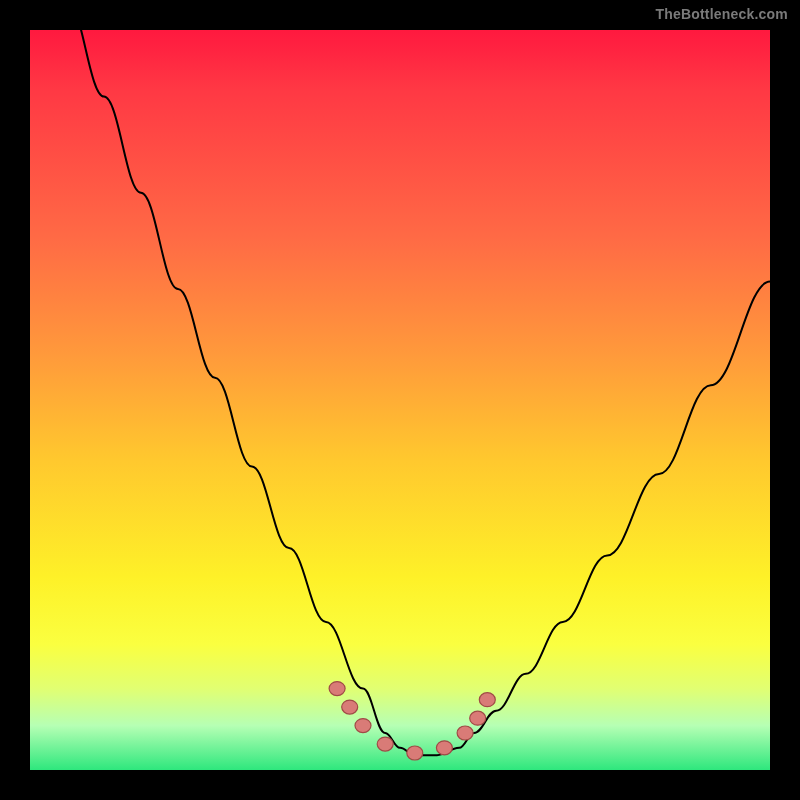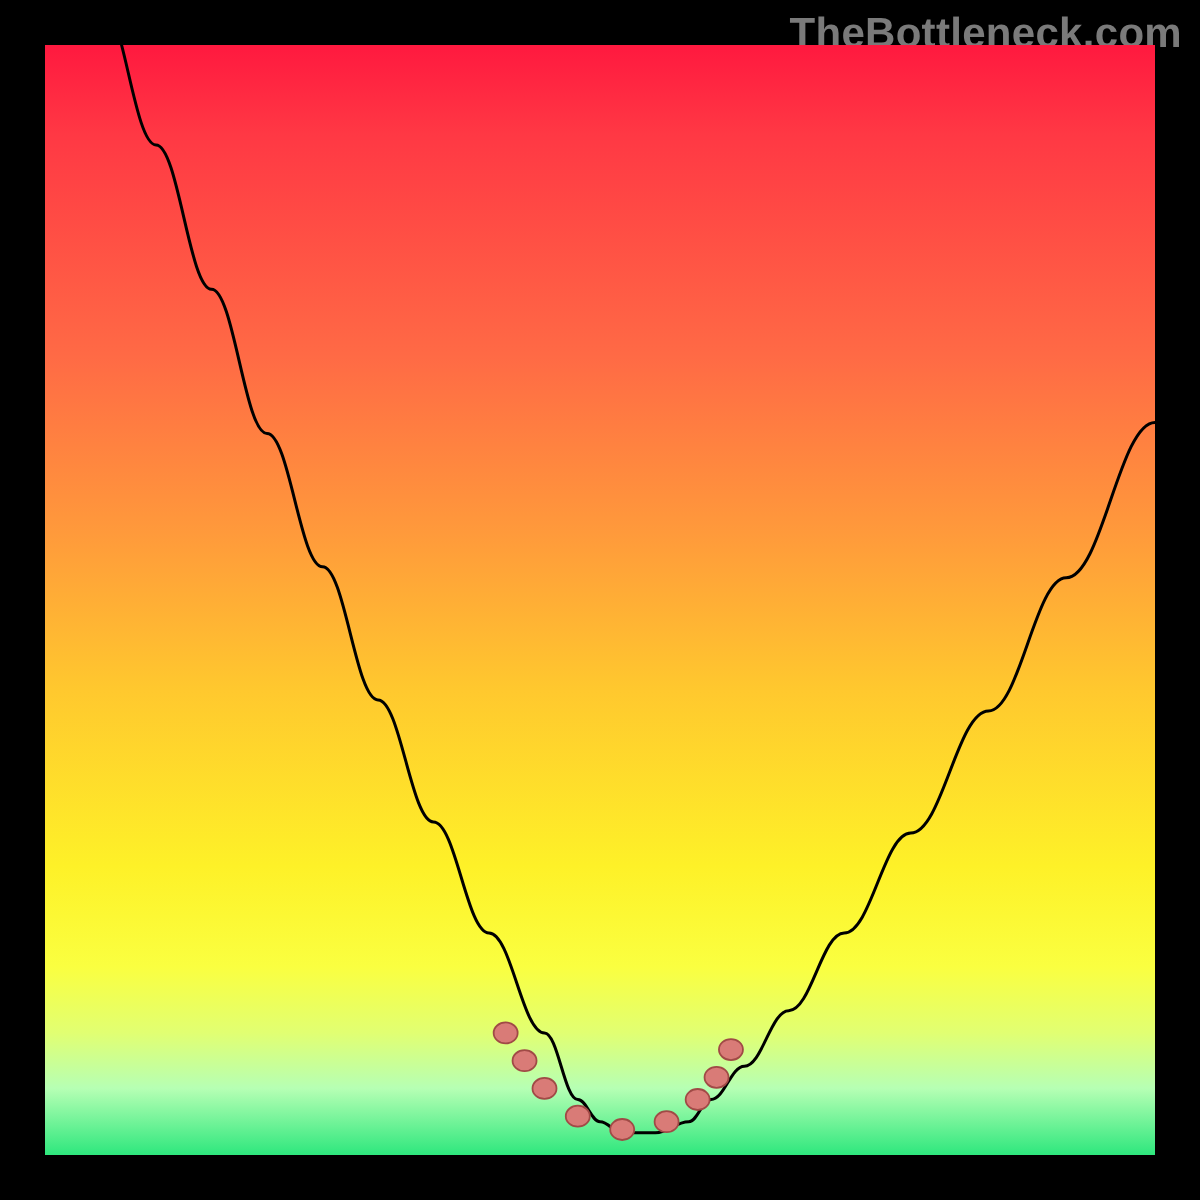--- a/index.html
+++ b/index.html
@@ -35,21 +35,21 @@
       #e1ff72 89%,
       #b6ffb4 94%,
       #2ee77d 100%
     );
   }
   .watermark {
     position: absolute;
     top: 6px;
     right: 12px;
     color: #7a7a7a;
-    font-size: 28px;
+    font-size: 14px;
     font-weight: 600;
     letter-spacing: 0.2px;
     pointer-events: none;
   }
   svg.curve {
     position: absolute;
     left: 0;
     top: 0;
     width: 100%;
     height: 100%;

